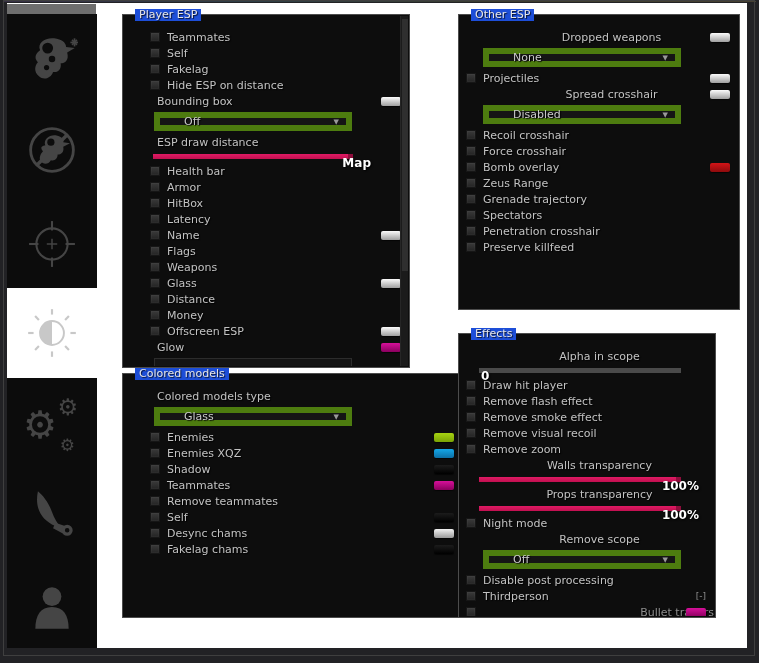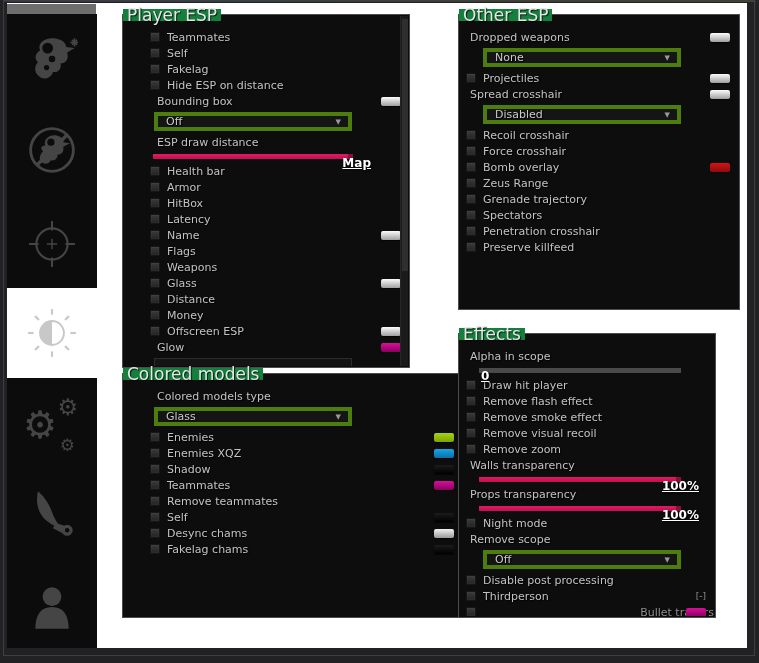--- a/index.html
+++ b/index.html
@@ -27,58 +27,58 @@
   .gears-box .g1{position:absolute;left:0px;top:8px;font-size:38px;line-height:1;}
   .gears-box .g2{position:absolute;right:3px;top:-2px;font-size:23px;line-height:1;}
   .gears-box .g3{position:absolute;right:6px;bottom:2px;font-size:17px;line-height:1;}
 
   
   .panel{position:absolute;background:#0d0d0d;border:1px solid #4c4c4c;box-sizing:border-box;}
   #panel-player  {left:115px;top:11px; width:288px;height:354px;}
   #panel-colored {left:115px;top:370px;width:341px;height:245px;}
   #panel-other   {left:451px;top:11px; width:282px;height:296px;}
   #panel-effects {left:451px;top:330px;width:258px;height:285px;}
-  .panel-title{position:absolute;top:-6px;left:0;background:#15803d;padding:0 4px;
-    font-size:17px;line-height:12px;color:#e6e6e6;white-space:nowrap;
+  .panel-title{position:absolute;top:-6px;left:12px;background:#1d4ed8;padding:0 4px;
+    font-size:11px;line-height:12px;color:#e6e6e6;white-space:nowrap;
     text-shadow:1px 1px 1px rgba(0,0,0,.8);}
   .rows{position:absolute;inset:1px;padding-top:13px;overflow:hidden;}
 
   .row{position:relative;height:16px;display:flex;align-items:center;
     font-size:11px;color:#c2c2c2;text-shadow:1px 1px 1px rgba(0,0,0,.9);white-space:nowrap;}
   .row.dim{color:#8d8d8d;justify-content:space-between;}
   .row.checkbox{padding-left:26px;}
   .tight .row.checkbox{padding-left:6px;}
   .row.sublabel{padding-left:33px;}
-  .tight .row.sublabel{padding-left:10px;}
+  .tight .row.sublabel{padding-left:25px;justify-content:center;}
   .cb{flex:none;width:8px;height:8px;margin-right:7px;
     background:linear-gradient(180deg,#3a3a3a,#242424);
     border:1px solid #161616;box-shadow:0 0 0 1px rgba(255,255,255,0.03) inset;}
 
   .swatch{position:absolute;right:7px;top:4px;width:20px;height:9px;border-radius:2px;
     box-shadow:0 1px 1px rgba(0,0,0,.6);}
   .tight .swatch{right:8px;}
   .keybind{position:absolute;right:8px;top:3px;font-size:9px;color:#8f8f8f;text-shadow:none;}
 
   .dd{position:relative;flex:none;margin:3px 0 3px 30px;width:198px;height:19px;
-    background:#151515;border:4px solid #4d7c0f;box-sizing:border-box;
-    display:flex;align-items:center;padding-left:8px;font-size:11px;color:#cacaca;
+    background:#151515;border:6px solid #4d7c0f;box-sizing:border-box;
+    display:flex;align-items:center;padding-left:24px;font-size:11px;color:#cacaca;
     text-shadow:1px 1px 1px rgba(0,0,0,.9);}
   .tight .dd{margin-left:23px;}
   .dd .arrow{position:absolute;right:7px;top:50%;transform:translateY(-50%);
     font-size:7px;color:#9a9a9a;text-shadow:none;}
   .partial-dd{margin:3px 0 0 30px;width:198px;height:12px;background:#141414;
     border:1px solid #2c2c2c;border-bottom:none;box-sizing:border-box;}
 
   .sliderblock{position:relative;height:13px;margin-left:29px;width:200px;flex:none;}
   .tight .sliderblock{margin-left:19px;width:202px;}
   .track{position:absolute;left:0;top:4px;width:100%;height:5px;background:#4a4a4a;}
   .fill{position:absolute;left:0;top:0;height:100%;background:linear-gradient(180deg,#e01a64,#c11050);}
   .fill.full::after{content:"";position:absolute;right:0;top:0;width:5px;height:100%;background:#8f0d3c;}
   .slider-value{position:absolute;top:6px;font-size:12px;font-weight:bold;color:#ffffff;
-    text-shadow:1px 1px 2px #000;z-index:3;text-decoration:underline;}
+    text-shadow:1px 1px 2px #000;z-index:3;}
   .slider-value.right{right:-18px;}
   .slider-value.left{left:2px;top:5px;}
 
   .scrollbar{position:absolute;top:1px;bottom:1px;right:1px;width:7px;
     background:#1b1b1b;border-left:1px solid #262626;}
   .scroll-thumb{position:absolute;left:1px;right:0;top:3px;height:252px;background:#2f2f2f;}
 </style>
 </head>
 <body>
 

